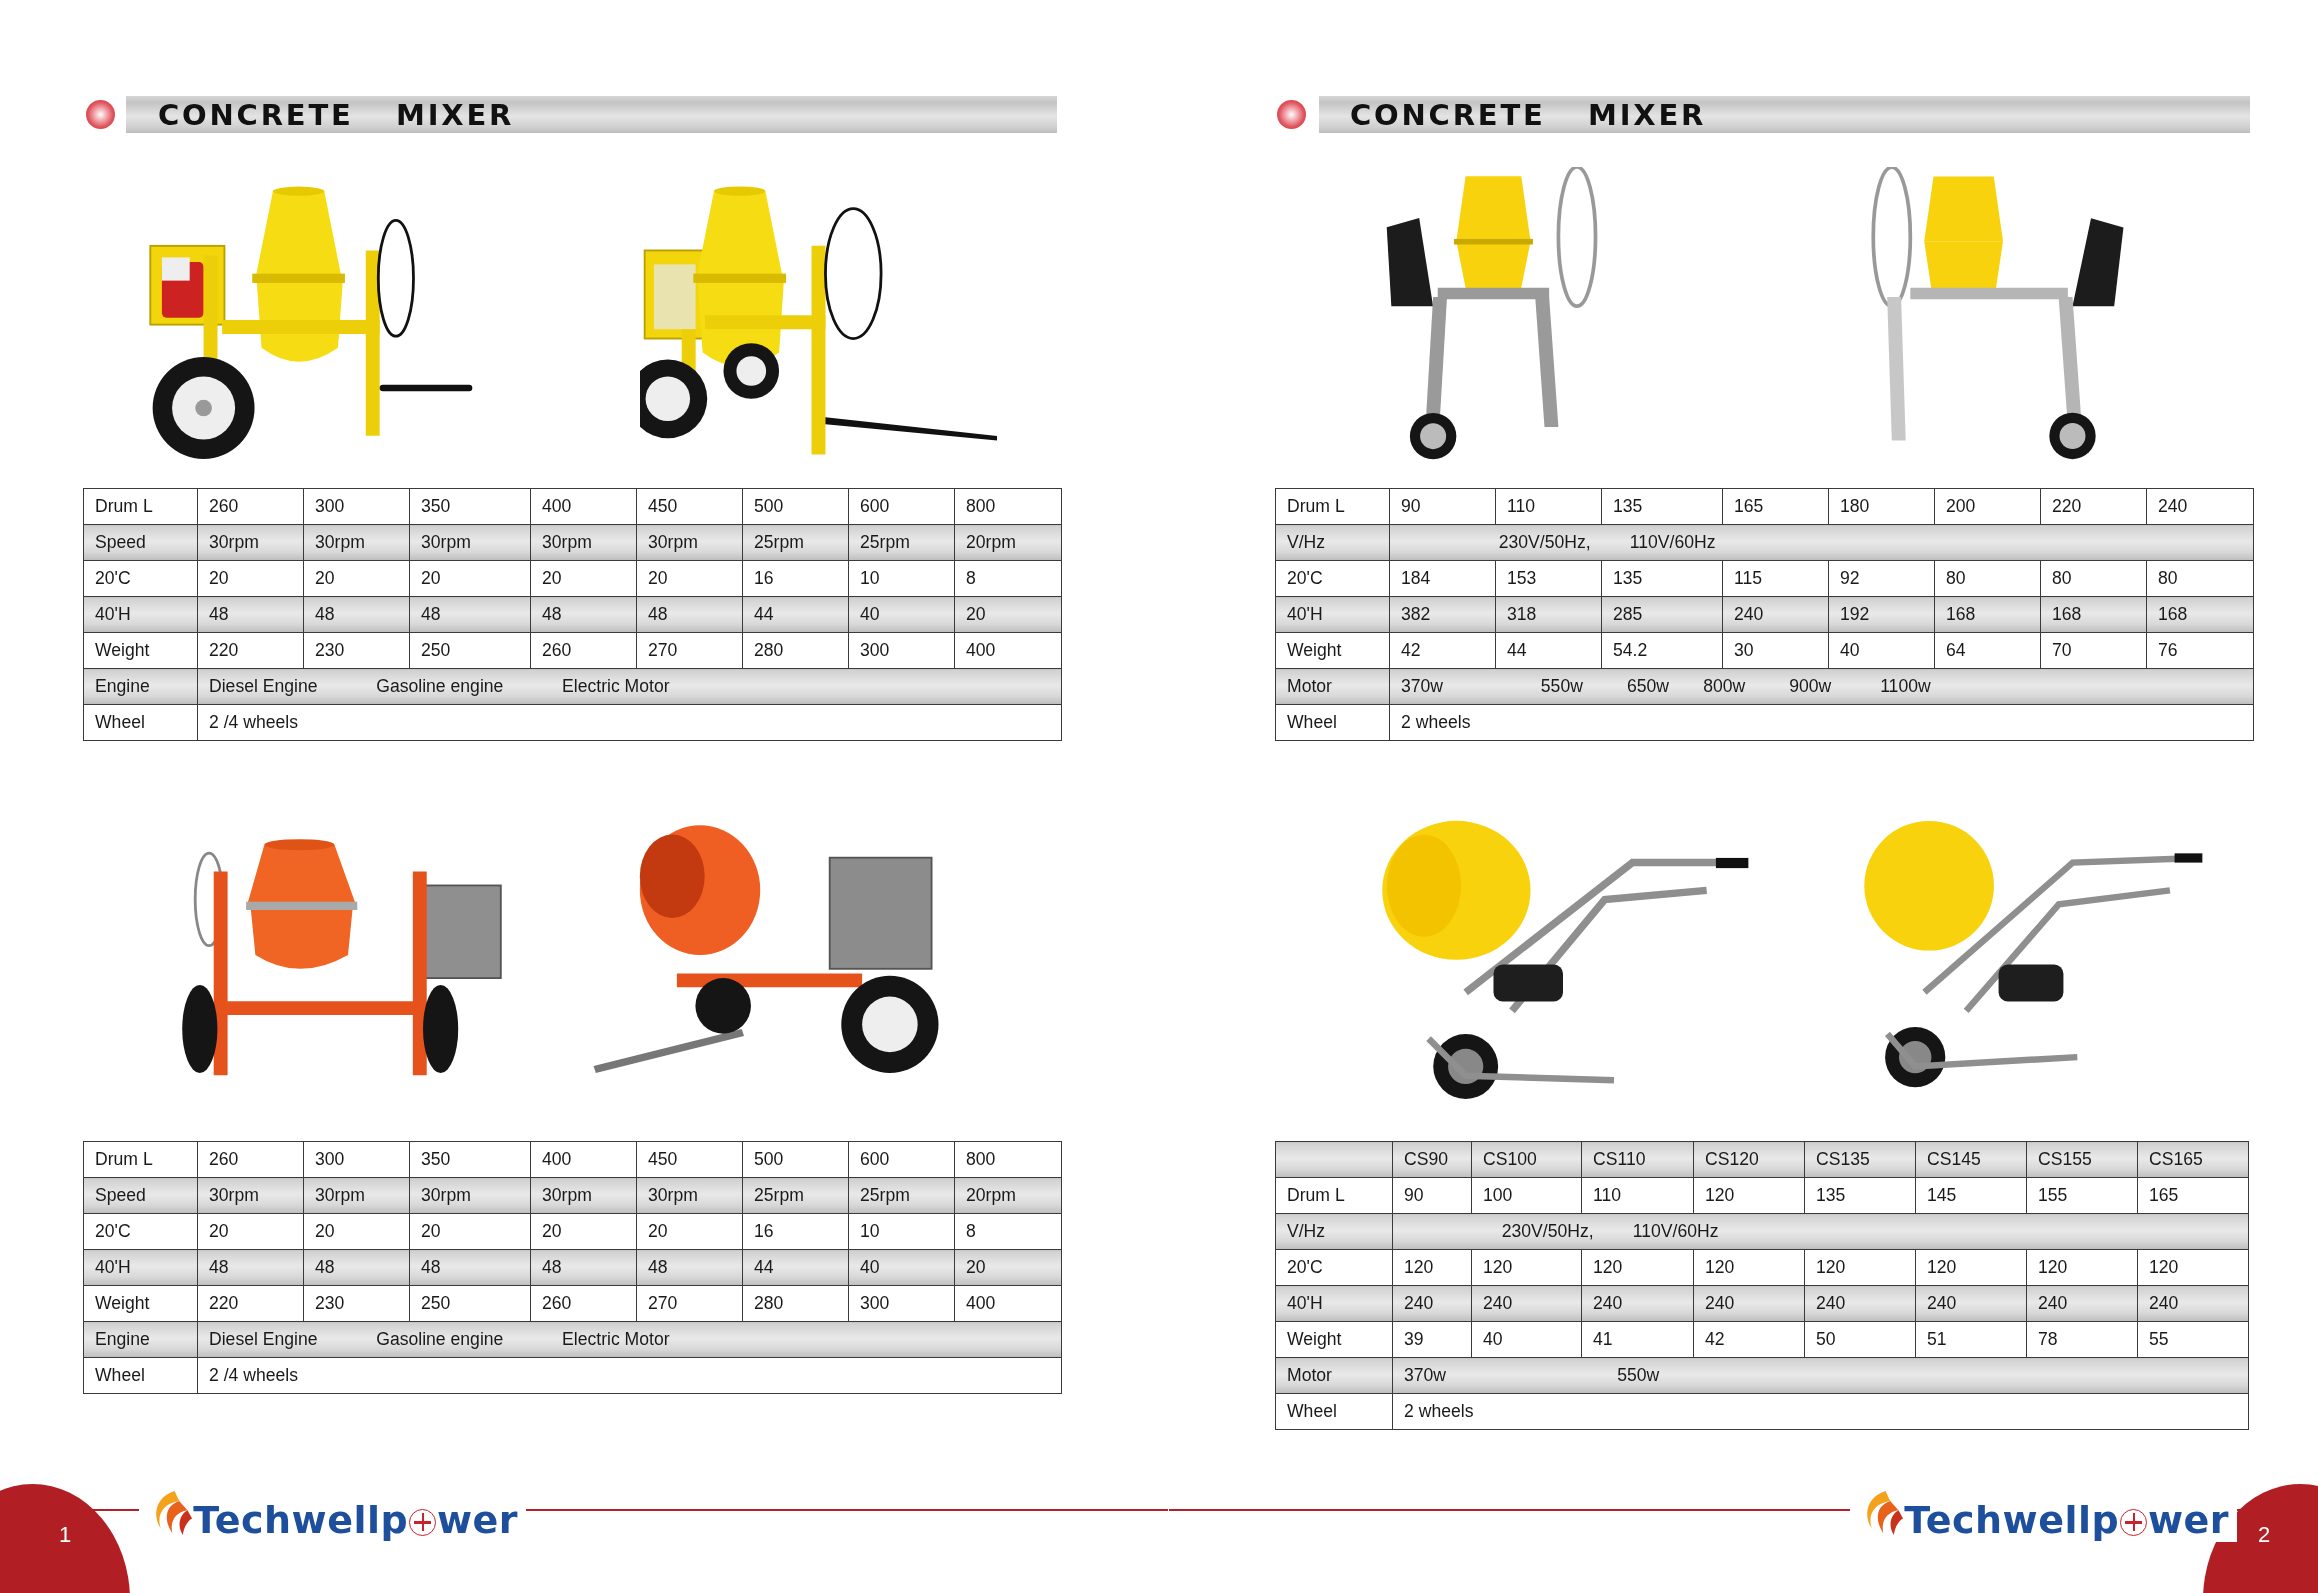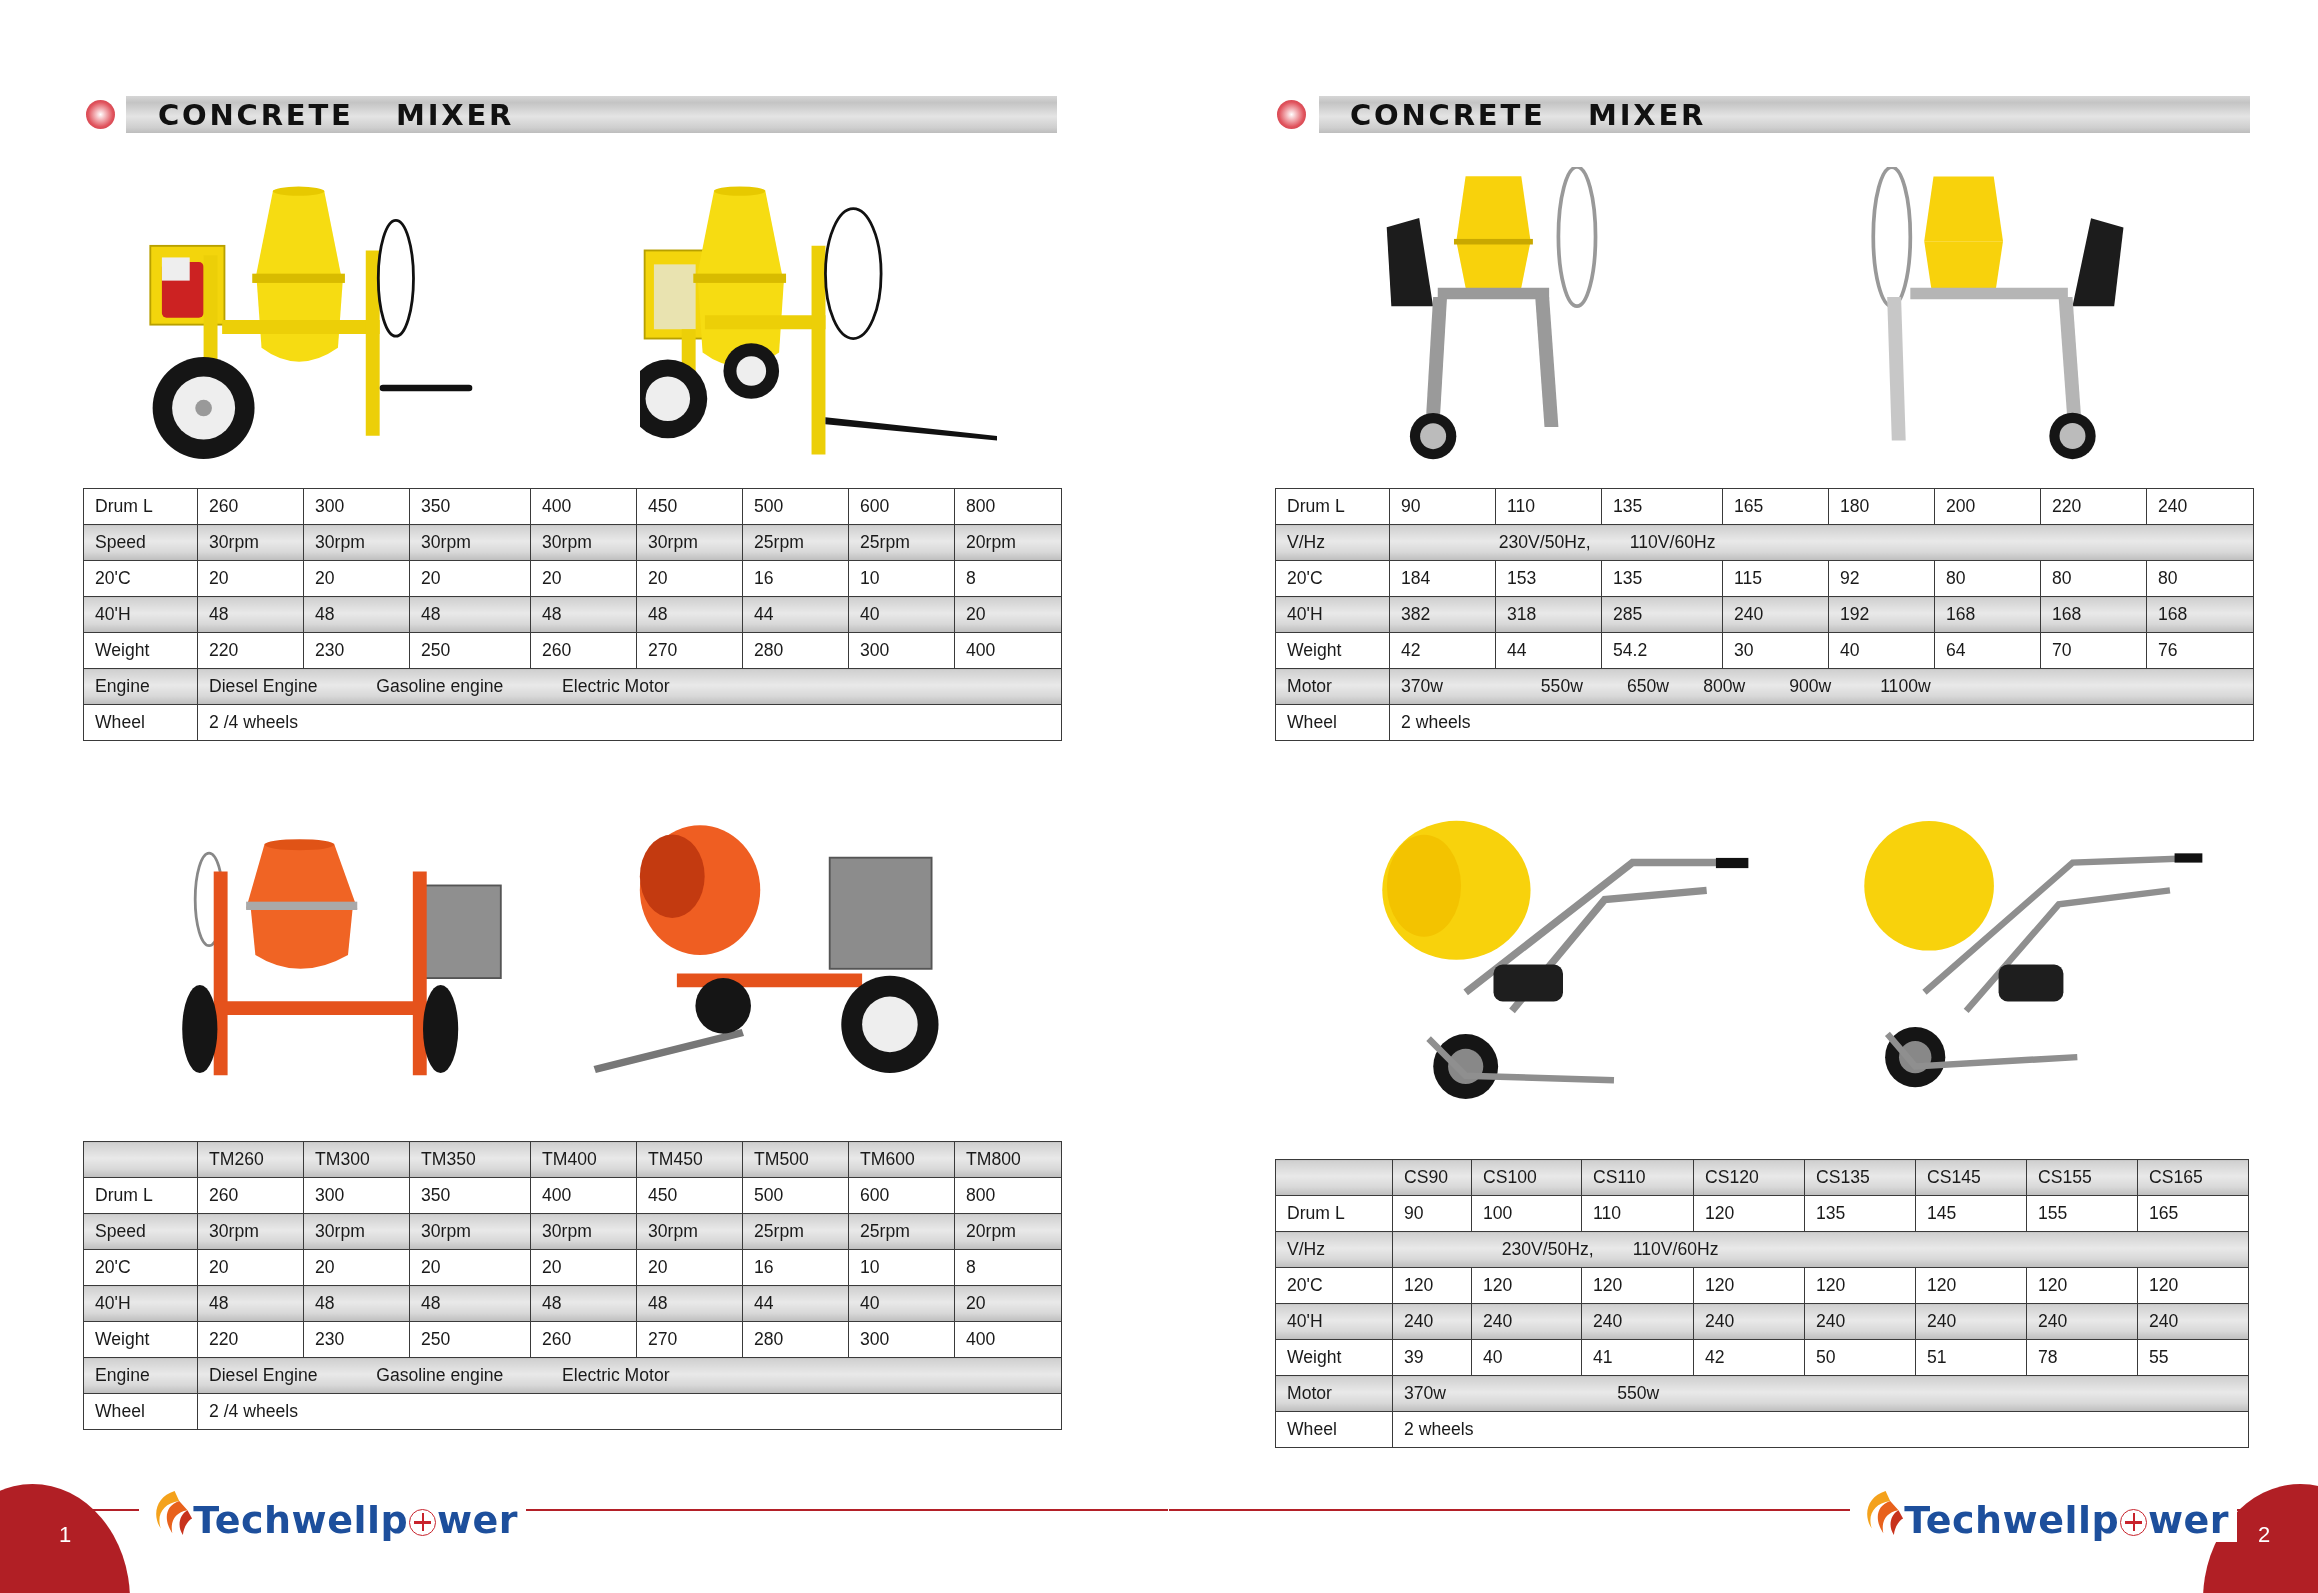--- a/index.html
+++ b/index.html
@@ -177,31 +177,20 @@
         <col style="width:106px">
         <col style="width:106px">
         <col style="width:121px">
         <col style="width:106px">
         <col style="width:106px">
         <col style="width:106px">
         <col style="width:106px">
         <col style="width:107px">
       </colgroup>
     <tbody>
-        <tr class="shade">
-      <td></td>
-      <td>TM260</td>
-      <td>TM300</td>
-      <td>TM350</td>
-      <td>TM400</td>
-      <td>TM450</td>
-      <td>TM500</td>
-      <td>TM600</td>
-      <td>TM800</td>
-    </tr>
     <tr class="white">
       <td>Drum L</td>
       <td>260</td>
       <td>300</td>
       <td>350</td>
       <td>400</td>
       <td>450</td>
       <td>500</td>
       <td>600</td>
       <td>800</td>
@@ -390,21 +379,21 @@
     <ellipse cx="160" cy="150" rx="140" ry="140" fill="#f8d20c"></ellipse>
     <polyline points="150,380 470,100 740,90" fill="none" stroke="#8f8f8f" stroke-width="14"></polyline>
     <polyline points="240,420 440,190 680,160" fill="none" stroke="#8f8f8f" stroke-width="14"></polyline>
     <rect x="690" y="80" width="60" height="20" fill="#111"></rect>
     <rect x="310" y="320" width="140" height="80" rx="20" fill="#1e1e1e"></rect>
     <circle cx="130" cy="520" r="65" fill="#151515"></circle>
     <circle cx="130" cy="520" r="35" fill="#888"></circle>
     <polyline points="70,470 130,540 480,520" fill="none" stroke="#8f8f8f" stroke-width="14"></polyline>
   </svg>
 
-  <table class="spec" style="left:1275px;top:1141px;width:814px;margin-top:18px;">
+  <table class="spec" style="left:1275px;top:1141px;width:814px;">
     <colgroup>
         <col style="width:117px">
         <col style="width:79px">
         <col style="width:110px">
         <col style="width:112px">
         <col style="width:111px">
         <col style="width:111px">
         <col style="width:111px">
         <col style="width:111px">
         <col style="width:111px">

